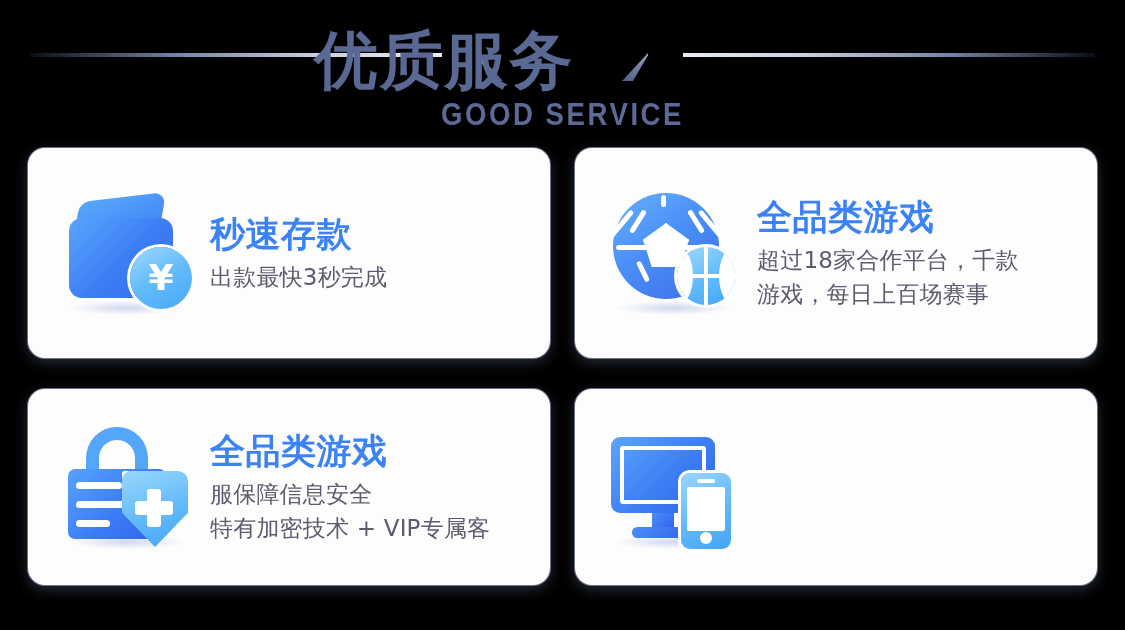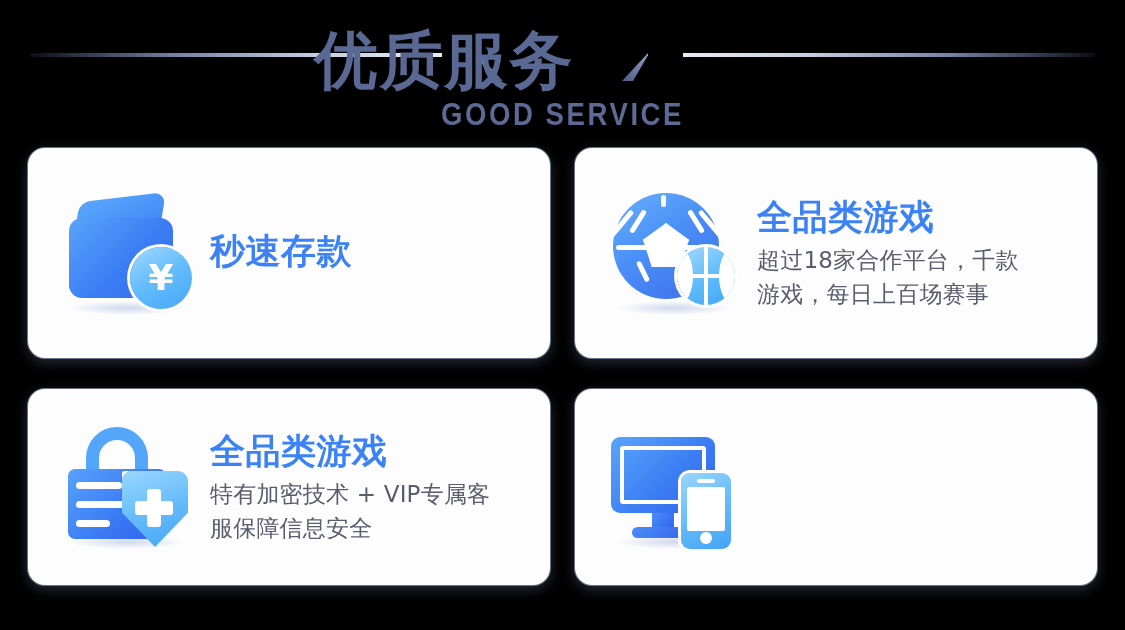--- a/index.html
+++ b/index.html
@@ -412,20 +412,23 @@
     <div class="card">
       <div class="card-icon">
         <div class="wallet-shadow"></div>
         <div class="wallet-flap"></div>
         <div class="wallet-body"></div>
         <div class="wallet-clasp"></div>
         <div class="coin">¥</div>
       </div>
       <div class="card-text">
         <div class="card-title">秒速存款</div>
+        <div class="card-desc">
+          <span class="line">出款最快3秒完成</span>
+        </div>
       </div>
     </div>
 
     <div class="card">
       <div class="card-icon">
         <div class="ball-shadow"></div>
         <div class="soccer">
           <i class="sc-center"></i>
           <i class="sc-r"></i>
           <i class="sc-s1"></i>
@@ -459,22 +462,22 @@
         <div class="lock-body">
           <i class="lb1"></i>
           <i class="lb2"></i>
           <i class="lb3"></i>
         </div>
         <div class="shield"></div>
       </div>
       <div class="card-text">
         <div class="card-title">全品类游戏</div>
         <div class="card-desc">
+          <span class="line">服保障信息安全</span>
           <span class="line">特有加密技术 + VIP专属客</span>
-          <span class="line">服保障信息安全</span>
         </div>
       </div>
     </div>
 
     <div class="card">
       <div class="card-icon">
         <div class="screen-shadow"></div>
         <div class="monitor"></div>
         <div class="monitor-neck"></div>
         <div class="monitor-base"></div>

